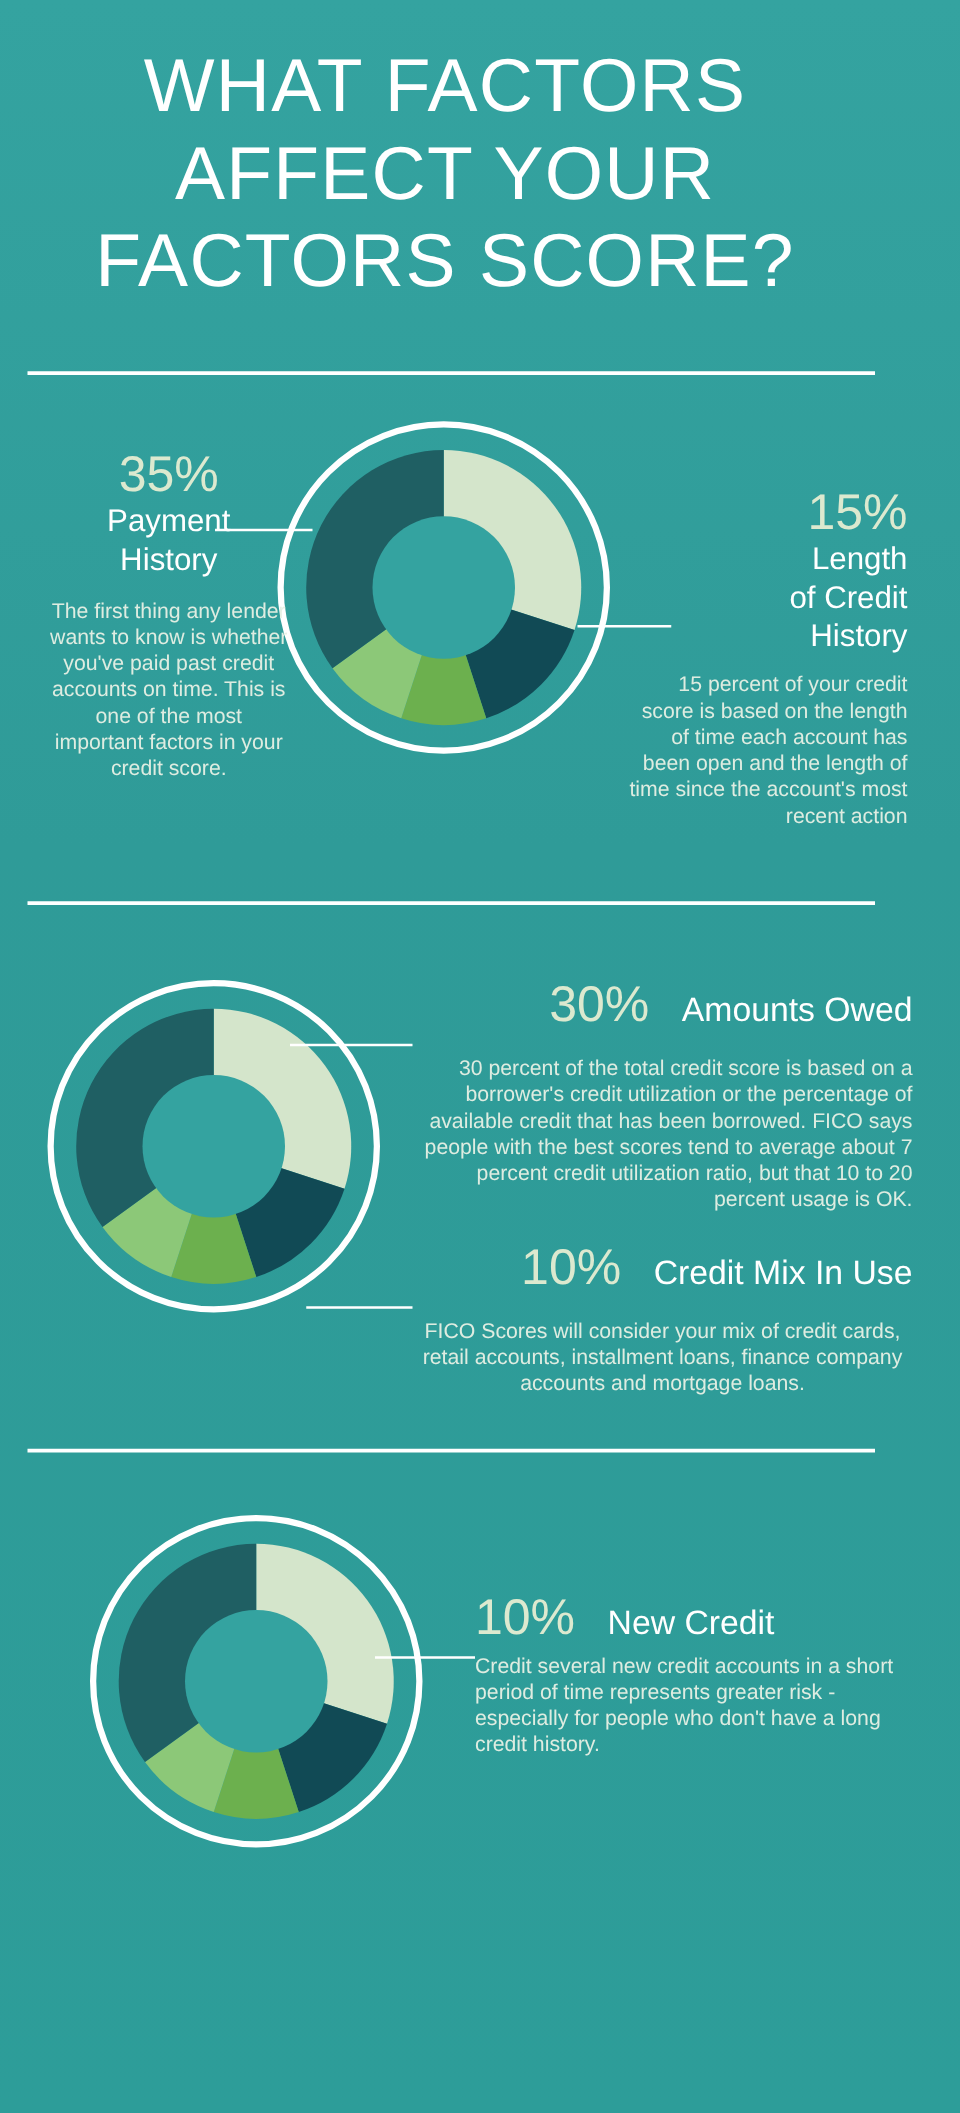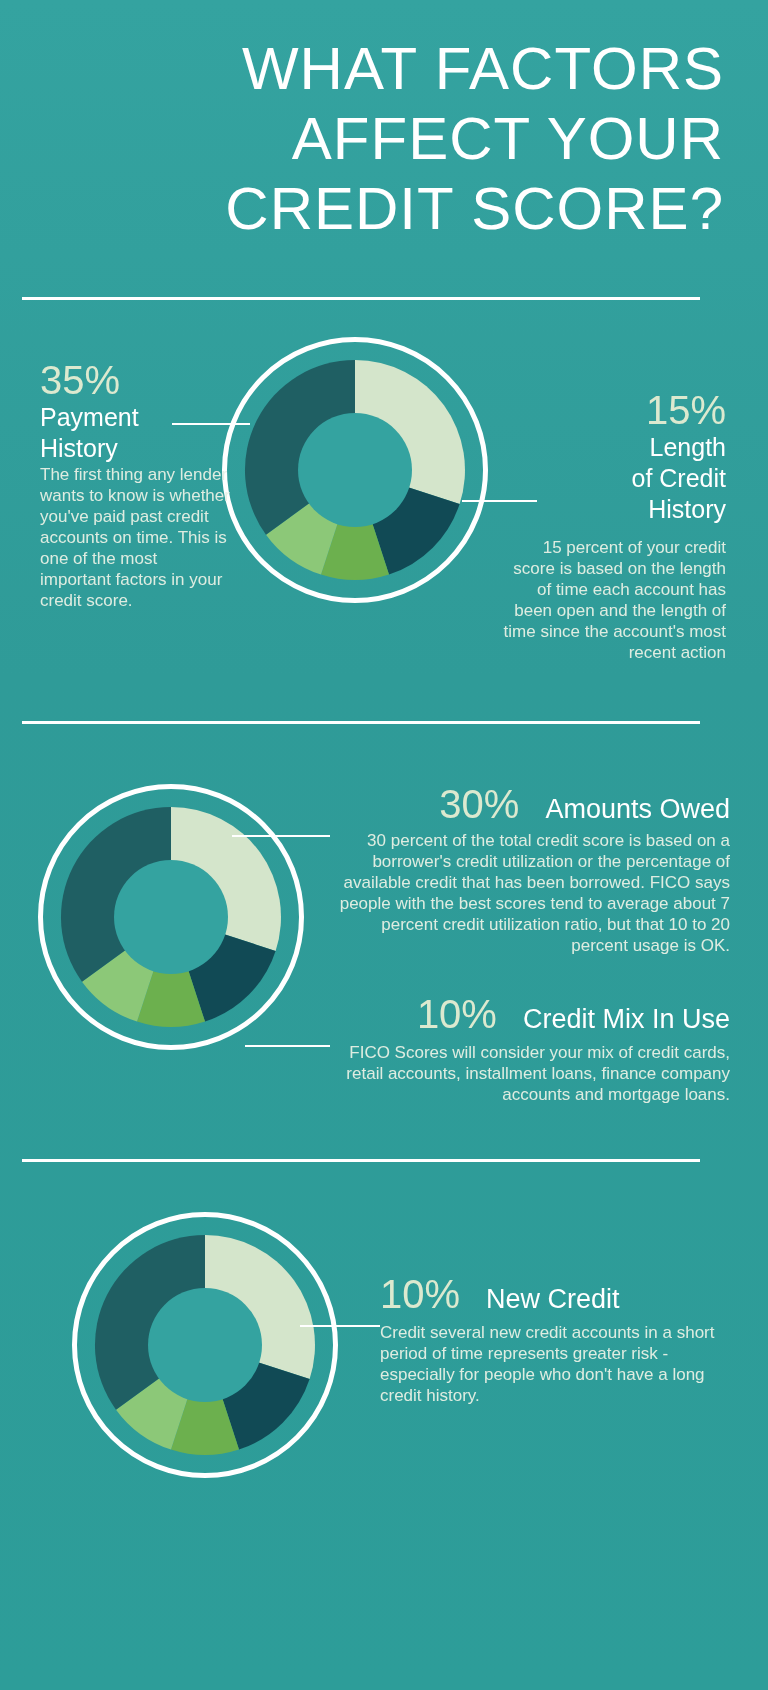--- a/index.html
+++ b/index.html
@@ -13,23 +13,23 @@
     position: relative;
     overflow: hidden;
     font-family: "Liberation Sans", sans-serif;
     background: linear-gradient(180deg, #34a3a0 0%, #2f9b98 40%, #2d9d99 100%);
   }
 
   
   .title-block {
     position: absolute;
     top: 34px;
-    left: 12px;
+    left: 0;
     width: 712px;
-    text-align: right;
+    text-align: center;
   }
   .title-line {
     color: #ffffff;
     font-size: 60px;
     line-height: 70px;
     font-weight: 300;
     letter-spacing: 1px;
     font-family: "Liberation Sans", sans-serif;
     white-space: nowrap;
   }
@@ -96,23 +96,23 @@
     align-items: baseline;
     gap: 26px;
   }
 
   
   #s1-left {
     position: absolute;
     left: 40px;
     top: 358px;
     width: 190px;
-    text-align: left;
-  }
-  #s1-left .body-txt { }
+    text-align: center;
+  }
+  #s1-left .body-txt { margin-top: 14px; }
 
   #s1-right {
     position: absolute;
     left: 498px;
     top: 388px;
     width: 228px;
     text-align: right;
   }
   #s1-right .body-txt { margin-top: 12px; }
 
@@ -121,51 +121,51 @@
   
   #donut2 { left: 38px; top: 784px; width: 266px; height: 266px; }
 
   #s2-owed {
     position: absolute;
     left: 330px;
     top: 782px;
     width: 400px;
     text-align: right;
   }
-  #s2-owed .body-txt { margin-top: 4px; }
+  #s2-owed .body-txt { margin-top: 18px; }
 
   #s2-mix {
     position: absolute;
     left: 330px;
     top: 992px;
     width: 400px;
     text-align: right;
   }
-  #s2-mix .body-txt { margin-top: 6px; }
+  #s2-mix .body-txt { margin-top: 18px; text-align: center; }
 
   
   #donut3 { left: 72px; top: 1212px; width: 266px; height: 266px; }
 
   #s3-new {
     position: absolute;
     left: 380px;
     top: 1272px;
     width: 340px;
     text-align: left;
   }
   #s3-new .body-txt { margin-top: 6px; }
   #s3-new .hdr-row { justify-content: flex-start; }
 </style>
 </head>
 <body>
 
 <div class="title-block">
   <div class="title-line">WHAT FACTORS</div>
   <div class="title-line">AFFECT YOUR</div>
-  <div class="title-line">CREDIT SCORE?</div>
+  <div class="title-line">FACTORS SCORE?</div>
 </div>
 
 <div class="divider" id="divider-1"></div>
 <div class="divider" id="divider-2"></div>
 <div class="divider" id="divider-3"></div>
 
 <div class="donut-wrap" id="donut1">
   <div class="donut-ring" style="width:266px;height:266px;"></div>
   <svg class="donut-svg" width="266" height="266" viewBox="0 0 266 266">
     <g transform="translate(133,133)">

